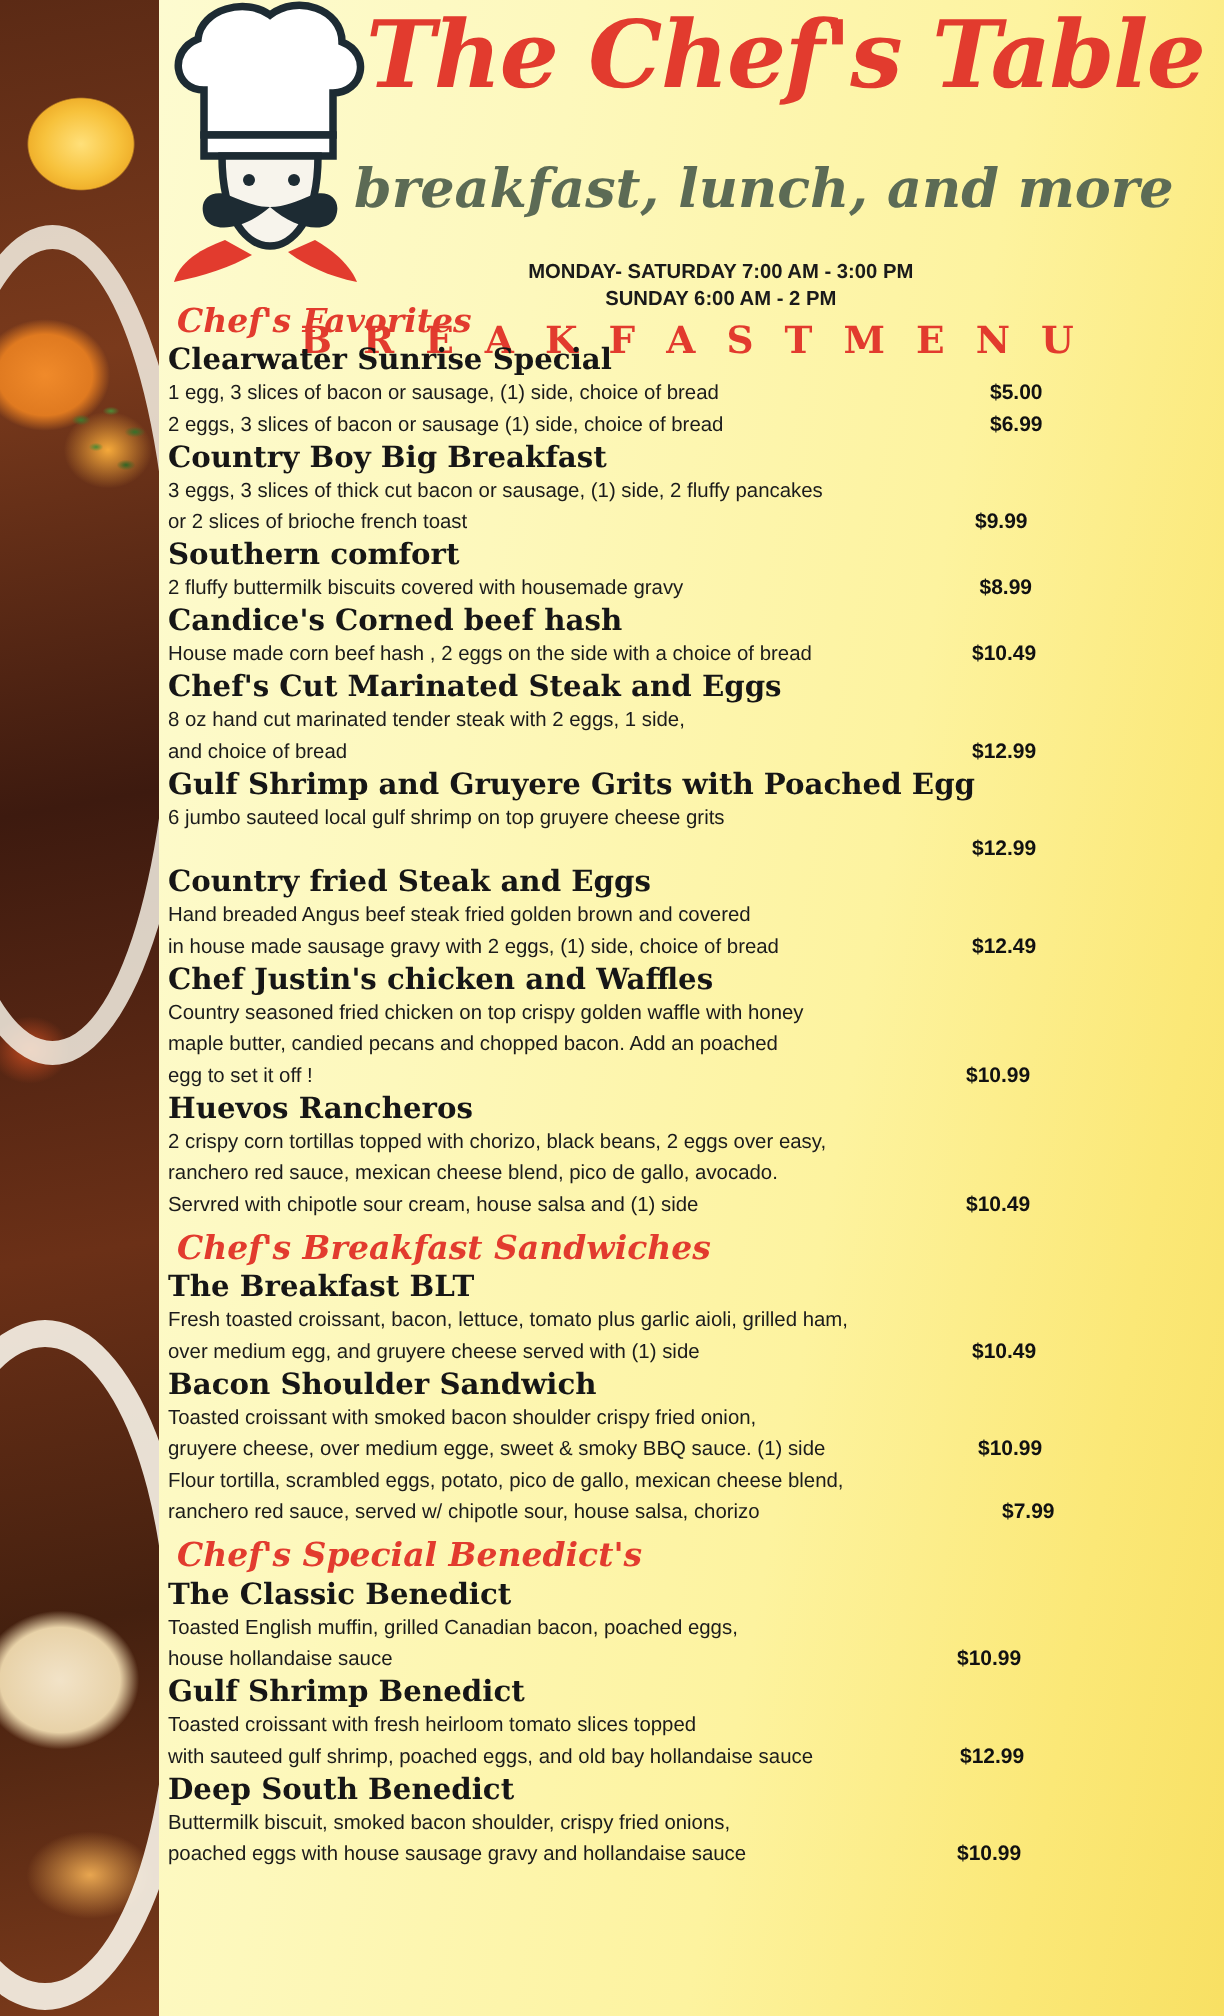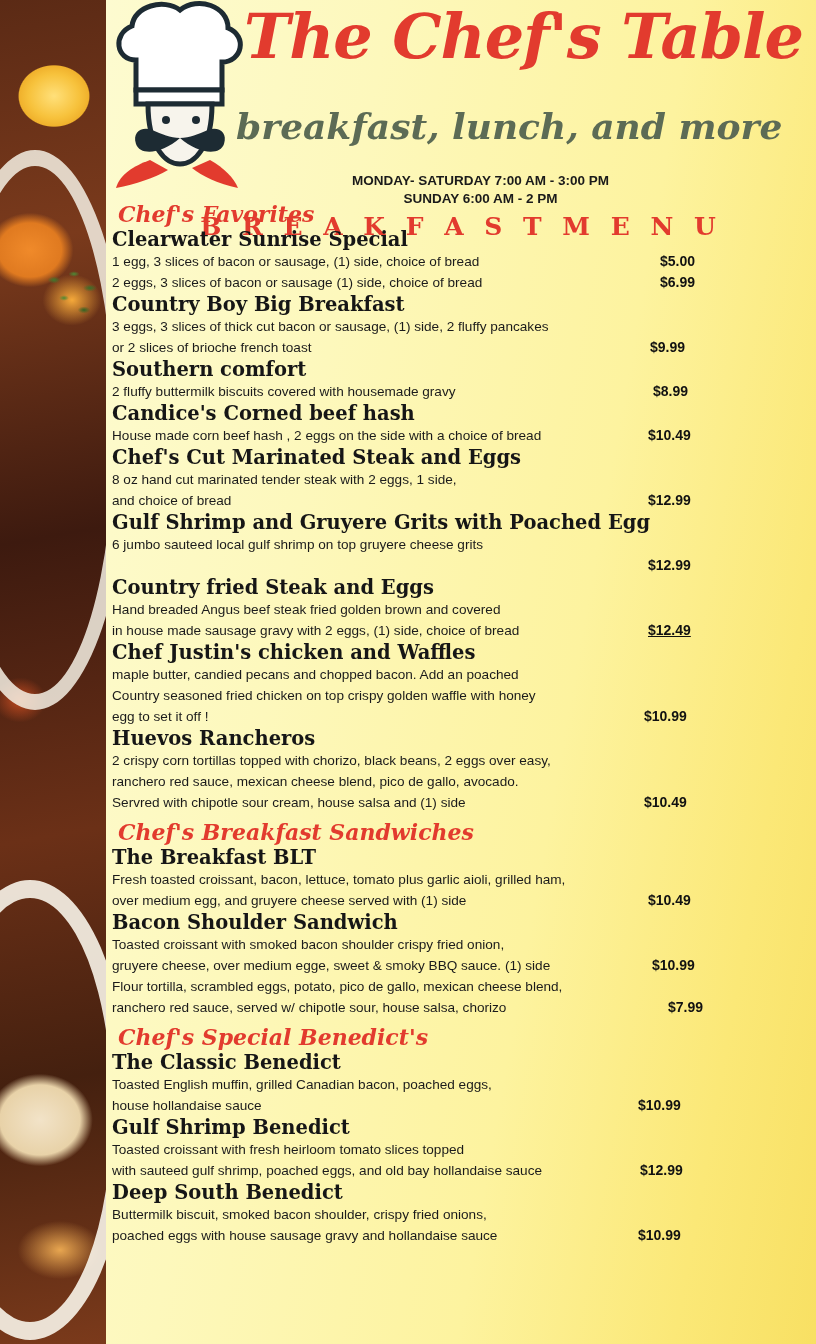--- a/index.html
+++ b/index.html
@@ -206,30 +206,30 @@
           <span class="price" style="left: 538px;">$12.99</span>
         </div>
       </div>
       <div class="item">
         <div class="item-name">Country fried Steak and Eggs</div>
         <div class="desc-row">
           <span class="desc">Hand breaded Angus beef steak fried golden brown and covered</span>
         </div>
         <div class="desc-row">
           <span class="desc">in house made sausage gravy with 2 eggs, (1) side, choice of bread</span>
-          <span class="price" style="left: 538px; text-decoration: underline;">$12.49</span>
+          <span class="price" style="left: 538px;">$12.49</span>
         </div>
       </div>
       <div class="item">
         <div class="item-name">Chef Justin's chicken and Waffles</div>
         <div class="desc-row">
+          <span class="desc">Country seasoned fried chicken on top crispy golden waffle with honey</span>
+        </div>
+        <div class="desc-row">
           <span class="desc">maple butter, candied pecans and chopped bacon. Add an poached</span>
-        </div>
-        <div class="desc-row">
-          <span class="desc">Country seasoned fried chicken on top crispy golden waffle with honey</span>
         </div>
         <div class="desc-row">
           <span class="desc">egg to set it off !</span>
           <span class="price" style="left: 534px;">$10.99</span>
         </div>
       </div>
       <div class="item">
         <div class="item-name">Huevos Rancheros</div>
         <div class="desc-row">
           <span class="desc">2 crispy corn tortillas topped with chorizo, black beans, 2 eggs over easy,</span>

